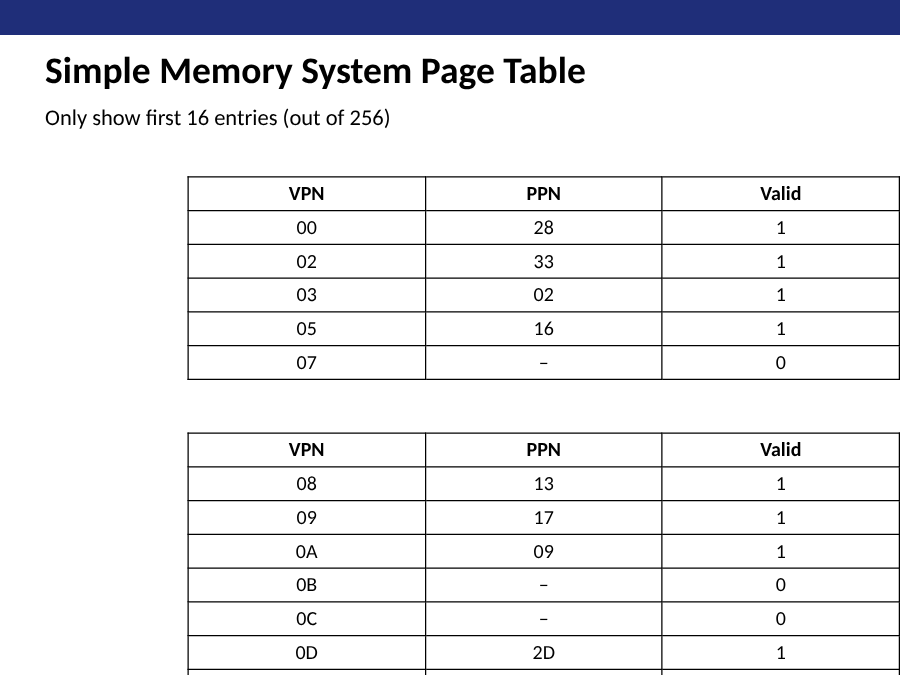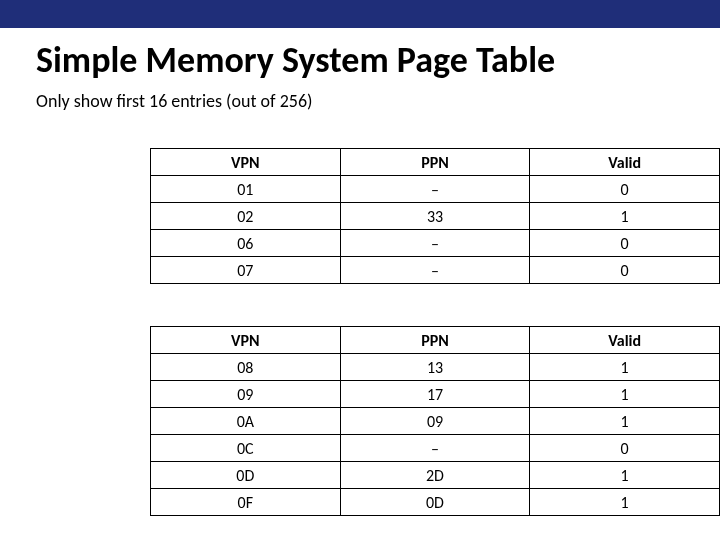--- a/index.html
+++ b/index.html
@@ -11,21 +11,21 @@
     font-family: Calibri, Arial, sans-serif;
     color: #000;
   }
   .topbar {
     width: 100%;
     height: 28px;
     background: #1f2e79;
   }
   .title {
     font-weight: 700;
-    font-size: 36px;
+    font-size: 30px;
     margin: 10px 0 4px 36px;
   }
   .subtitle {
     font-size: 18px;
     margin: 8px 0 0 36px;
   }
   .tables {
     display: flex;
     flex-direction: column;
     gap: 42px;
@@ -65,33 +65,38 @@
 <div class="tables">
 
   <table>
     <tbody>
         <tr>
       <th>VPN</th>
       <th>PPN</th>
       <th>Valid</th>
     </tr>
     <tr>
-          <td>01</td>
-          <td class="dash">–</td>
-          <td>0</td>
+          <td>00</td>
+          <td>28</td>
+          <td>1</td>
         </tr>
     <tr>
           <td>02</td>
           <td>33</td>
           <td>1</td>
         </tr>
     <tr>
-          <td>06</td>
-          <td class="dash">–</td>
-          <td>0</td>
+          <td>03</td>
+          <td>02</td>
+          <td>1</td>
+        </tr>
+    <tr>
+          <td>05</td>
+          <td>16</td>
+          <td>1</td>
         </tr>
     <tr>
           <td>07</td>
           <td class="dash">–</td>
           <td>0</td>
         </tr>
   </tbody>
     </table>
 
   <table>
@@ -110,20 +115,25 @@
           <td>09</td>
           <td>17</td>
           <td>1</td>
         </tr>
     <tr>
           <td>0A</td>
           <td>09</td>
           <td>1</td>
         </tr>
     <tr>
+          <td>0B</td>
+          <td class="dash">–</td>
+          <td>0</td>
+        </tr>
+    <tr>
           <td>0C</td>
           <td class="dash">–</td>
           <td>0</td>
         </tr>
     <tr>
           <td>0D</td>
           <td>2D</td>
           <td>1</td>
         </tr>
     <tr>

